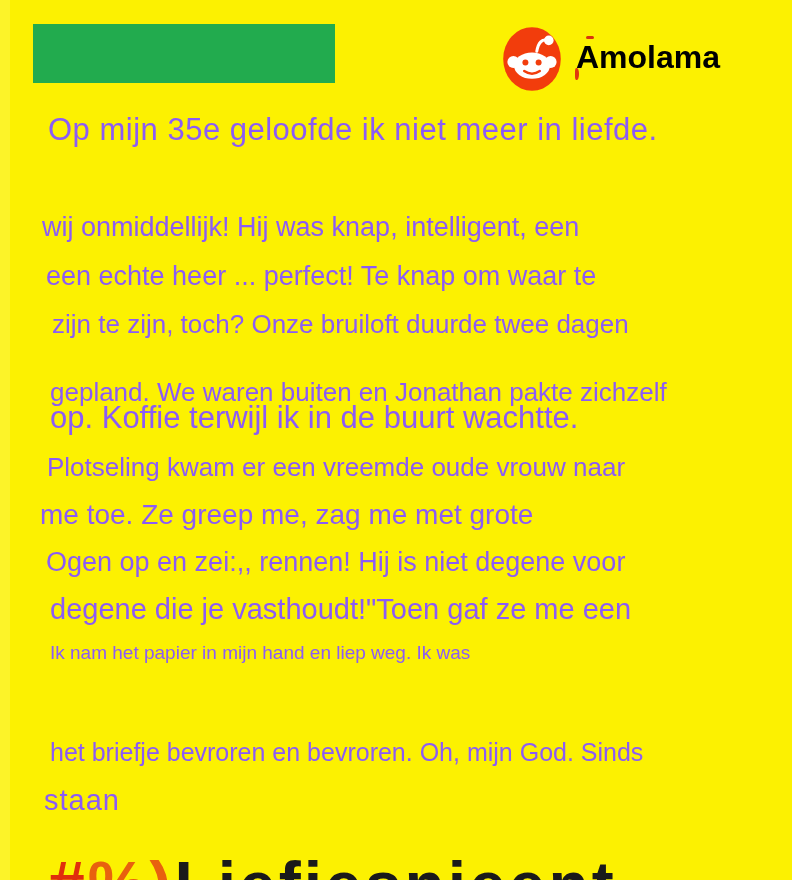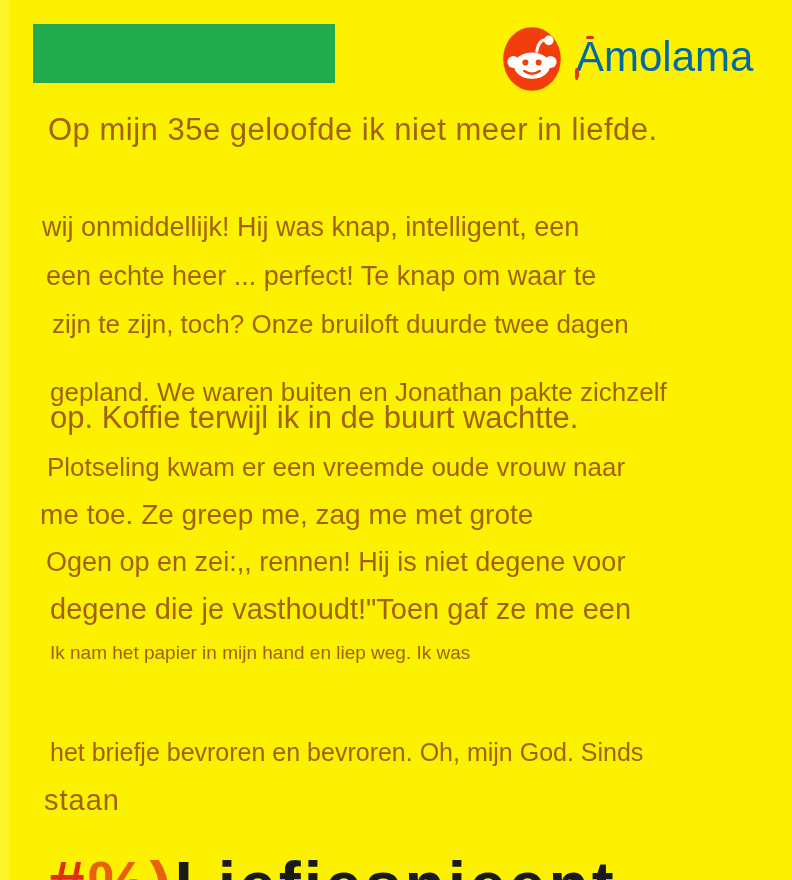--- a/index.html
+++ b/index.html
@@ -36,36 +36,37 @@
     display: flex;
     align-items: center;
   }
   .reddit-logo {
     display: inline-block;
     width: 60px; height: 68px;
   }
   .reddit-logo svg { width: 60px; height: 68px; display: block; }
   .brand-name {
     margin-left: 14px;
-    font-size: 42px;
-    color: #0369a1;
+    font-size: 32px;
+    color: #000000;
     letter-spacing: 0px;
     line-height: 1;
     position: relative;
     top: -2px;
+    font-weight: bold;
   }
 
   .speck { position: absolute; border-radius: 2px; }
   .speck-a { left: 586px; top: 36px; width: 8px; height: 3px; background: #d8340e; }
   .speck-b { left: 575px; top: 68px; width: 4px; height: 12px; background: #e0380c; border-radius: 40% 60% 60% 40%; }
 
   .line {
     position: absolute;
     white-space: nowrap;
-    color: #a16207;
+    color: #8b5cf6;
     line-height: 1;
   }
   .l1  { left: 48px;  top: 114px; font-size: 31px; letter-spacing: .5px; }
   .l2  { left: 40px;  top: 169px; font-size: 25px; }
   .l3  { left: 42px;  top: 214px; font-size: 27px; }
   .l4  { left: 46px;  top: 263px; font-size: 27px; }
   .l5  { left: 52px;  top: 311px; font-size: 26px; }
   .l6  { left: 50px;  top: 359px; font-size: 26px; margin-top: 20px; }
   .l7  { left: 50px;  top: 402px; font-size: 31px; }
   .l8  { left: 47px;  top: 454px; font-size: 26px; }

